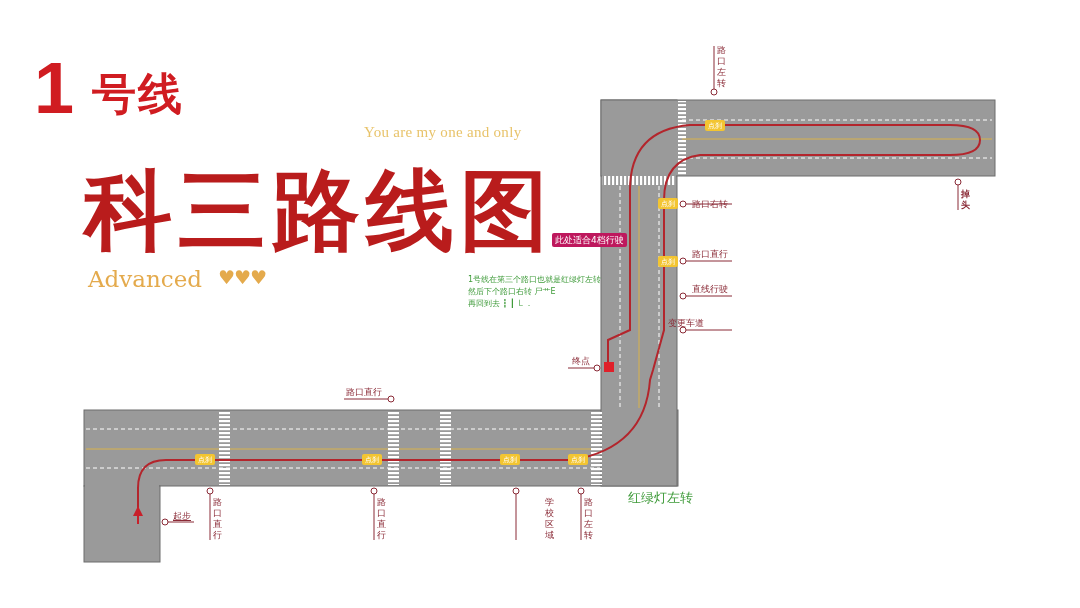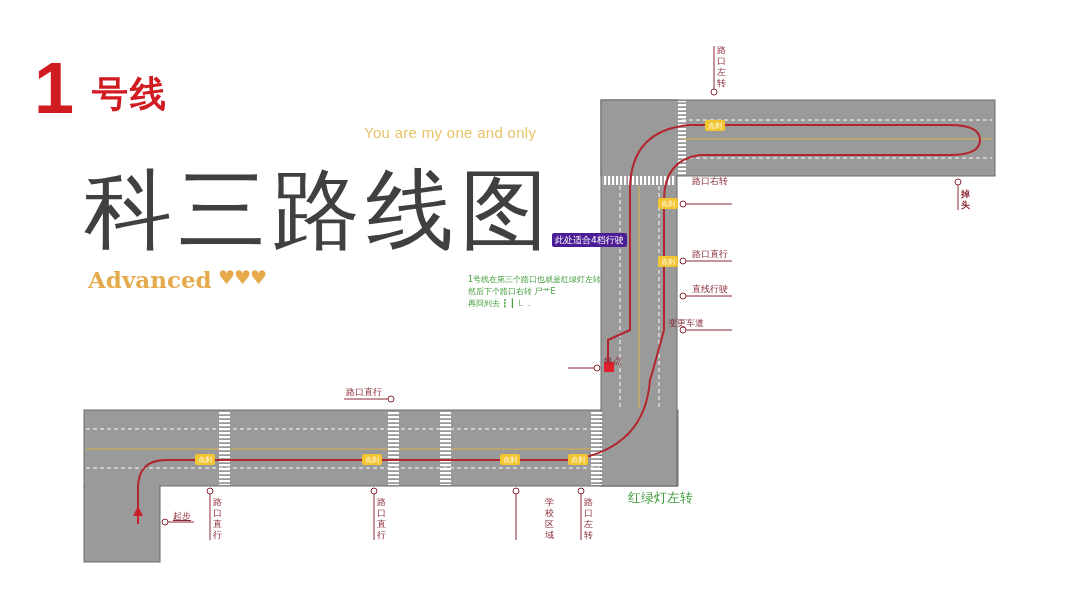--- a/index.html
+++ b/index.html
@@ -1,24 +1,24 @@
 <!DOCTYPE html>
 <html><head>
 <meta charset="utf-8">
 <style>
   html, body { margin:0; padding:0; background:#ffffff; }
   body { width:1080px; height:608px; position:relative; overflow:hidden; font-family:"DejaVu Sans", sans-serif; }
   .abs { position:absolute; }
   .line-num { left:34px; top:52px; font-family:"Liberation Sans", sans-serif; font-weight:bold; font-size:72px; line-height:72px; color:#d01c21; }
-  .line-label { left:92px; top:74px; font-family:"DejaVu Sans", sans-serif; font-weight:bold; font-size:36px; line-height:40px; color:#d01c21; letter-spacing:2px; }
-  .tagline { left:364px; top:124px; font-family:Liberation Sans, sans-serif; font-size:15px; color:#e8c36a; letter-spacing:0.3px; }
-  .title-big { left:84px; top:160px; font-family:"DejaVu Serif", serif; font-weight:normal; font-size:88px; line-height:100px; color:#404040; letter-spacing:6px; }
-  .subtitle { left:88px; top:266px; font-family:"DejaVu Serif", serif; font-size:23px; color:#e4aa4c;font-weight:bold; }
+  .line-label { left:92px; top:74px; font-family:"DejaVu Sans", sans-serif; font-weight:bold; font-size:44px; line-height:40px; color:#d01c21; letter-spacing:2px; }
+  .tagline { left:364px; top:124px; font-family:Liberation Serif, serif; font-size:15px; color:#e8c36a; letter-spacing:0.3px; }
+  .title-big { left:84px; top:160px; font-family:"DejaVu Serif", serif; font-weight:bold; font-size:88px; line-height:100px; color:#b91c1c; letter-spacing:6px; }
+  .subtitle { left:88px; top:266px; font-family:"DejaVu Serif", serif; font-size:23px; color:#e4aa4c; }
   .hearts { left:218px; top:266px; font-size:19px; color:#e4aa4c; letter-spacing:-1px; }
-  .red-tag { left:552px; top:233px; background:#4c1d95; color:#fff; font-size:9px; padding:1px 3px; line-height:12px; border-radius:2px; }
+  .red-tag { left:552px; top:233px; background:#be185d; color:#fff; font-size:9px; padding:1px 3px; line-height:12px; border-radius:2px; }
   .note { left:468px; top:274px; font-size:8px; line-height:12px; color:#3f9b3a; width:140px; }
   .green-note { left:628px; top:489px; font-size:13px; color:#3f9b3a; }
   .lbl { position:absolute; font-size:9px; color:#8a2a36; line-height:11px; }
   .vlbl { position:absolute; font-size:9px; color:#8a2a36; line-height:11px; width:10px; word-break:break-all; }
   svg { position:absolute; left:0; top:0; }
 </style>
 </head>
 <body>
 
 <div class="abs line-num">1</div>
@@ -136,19 +136,19 @@
   <div>再回到去 ┇ ┃ ㇄ .</div>
 </div>
 <div class="abs green-note">红绿灯左转</div>
 
 <div class="lbl" style="left:173px;top:511px;text-decoration:underline;">起步</div>
 <div class="vlbl" style="left:213px;top:497px;">路口直行</div>
 <div class="vlbl" style="left:377px;top:497px;">路口直行</div>
 <div class="lbl" style="left:346px;top:387px;">路口直行</div>
 <div class="vlbl" style="left:519px;top:497px;margin-left:26px;">学校区域</div>
 <div class="vlbl" style="left:584px;top:497px;">路口左转</div>
-<div class="lbl" style="left:604px;top:356px;">终点</div>
-<div class="lbl" style="left:692px;top:176px;">路口右转</div>
+<div class="lbl" style="left:572px;top:356px;">终点</div>
+<div class="lbl" style="left:692px;top:199px;">路口右转</div>
 <div class="lbl" style="left:692px;top:249px;">路口直行</div>
 <div class="lbl" style="left:692px;top:284px;">直线行驶</div>
 <div class="lbl" style="left:668px;top:318px;">变更车道</div>
 <div class="vlbl" style="left:717px;top:45px;">路口左转</div>
 <div class="vlbl" style="left:961px;top:189px;font-weight:bold;">掉头</div>
 
 </body></html>

